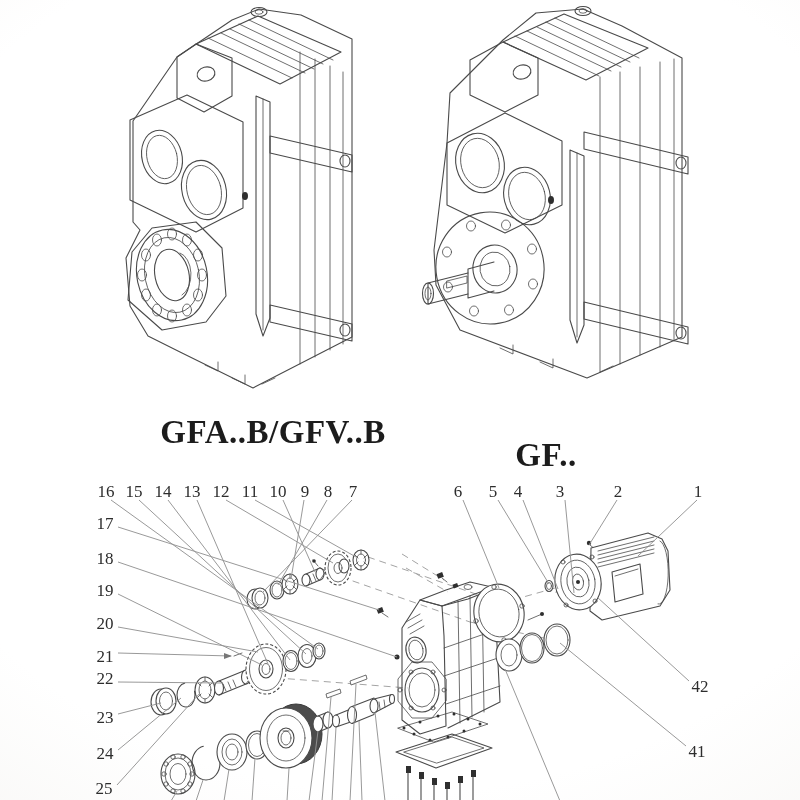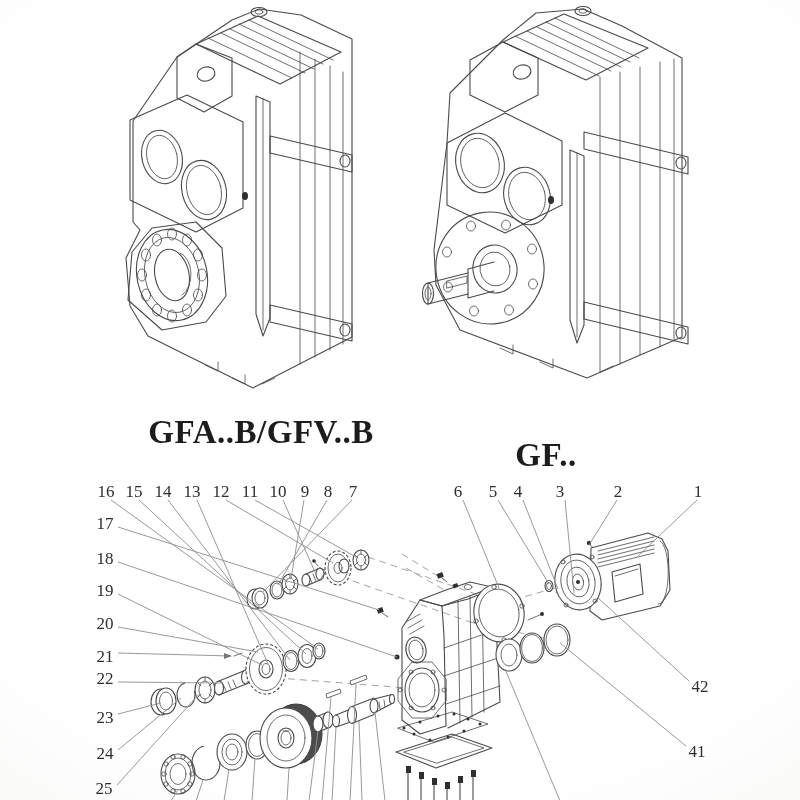--- a/index.html
+++ b/index.html
@@ -439,16 +439,16 @@
         <text x="105" y="662" text-anchor="middle" class="callout">21</text>
         <text x="105" y="684" text-anchor="middle" class="callout">22</text>
         <text x="105" y="723" text-anchor="middle" class="callout">23</text>
         <text x="105" y="759" text-anchor="middle" class="callout">24</text>
         <text x="104" y="794" text-anchor="middle" class="callout">25</text>
         <text x="700" y="692" text-anchor="middle" class="callout">42</text>
         <text x="697" y="757" text-anchor="middle" class="callout">41</text>
       </g>
 </svg>
 
-<div class="caption" style="left:261px;top:414px;">GFA..B/GFV..B</div>
+<div class="caption" style="left:273px;top:414px;">GFA..B/GFV..B</div>
 <div class="caption" style="left:546px;top:437px;">GF..</div>
 
 </div>
 
 </body></html>

